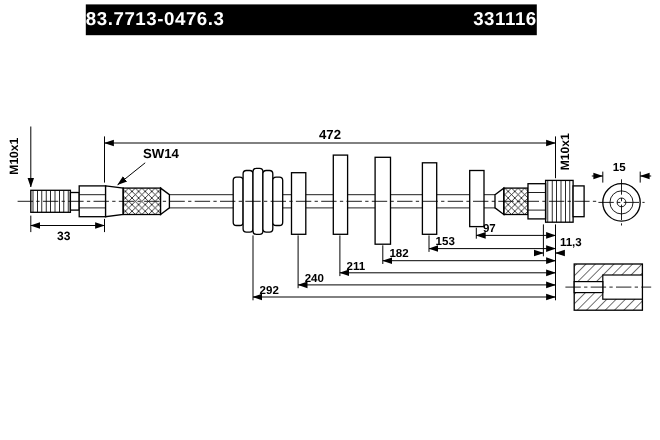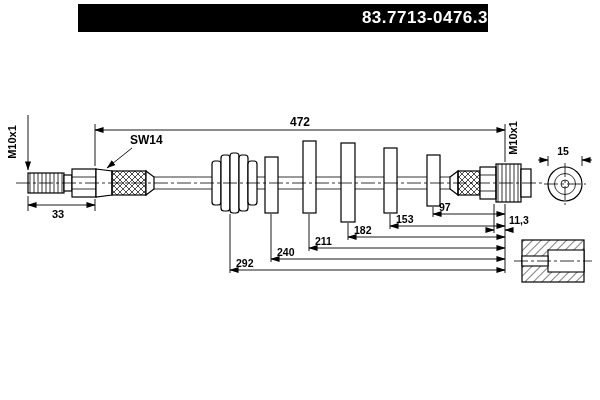--- a/index.html
+++ b/index.html
@@ -1,35 +1,36 @@
 <!DOCTYPE html>
 <html><head>
 <meta charset="utf-8">
 <style>
   html,body{margin:0;padding:0;background:#fff;}
   .page{position:relative;width:600px;height:400px;background:#fff;overflow:hidden;
         font-family:"Liberation Sans","DejaVu Sans",sans-serif;}
   .header-bar{position:absolute;left:78px;top:4px;width:410px;height:28px;
-        background:#000;color:#fff;display:flex;align-items:center;justify-content:flex-end;
+        background:#000;color:#fff;display:flex;align-items:center;justify-content:space-between;
         gap:30px;font-size:17px;font-weight:bold;letter-spacing:.5px;}
   svg{position:absolute;left:0;top:0;}
   svg text{font-family:"Liberation Sans","DejaVu Sans",sans-serif;fill:#000;font-weight:bold;}
   .t12{font-size:12px;} .t11{font-size:11px;} .t10{font-size:10.5px;}
   .outline{fill:#fff;stroke:#000;stroke-width:1.2;}
   .thin{stroke:#000;stroke-width:.8;fill:none;}
   .dim{stroke:#000;stroke-width:.9;fill:none;}
   .cl{stroke:#000;stroke-width:.8;fill:none;stroke-dasharray:14 3 3 3;}
 </style>
 </head>
 <body>
 
 <div class="page">
 
   <div class="header-bar">
     <span>83.7713-0476.3</span>
+    <span>331116</span>
   </div>
 
   <svg width="600" height="400" viewBox="0 0 600 400">
     <defs>
       <marker id="arr" viewBox="0 0 10 10" refX="9.5" refY="5" markerWidth="9" markerHeight="9" orient="auto-start-reverse" markerUnits="userSpaceOnUse">
         <path d="M0,1.6 L10,5 L0,8.4 Z" fill="#000"></path>
       </marker>
       <pattern id="hatch" width="6" height="6" patternUnits="userSpaceOnUse" patternTransform="rotate(45)">
         <line x1="0" y1="0" x2="0" y2="6" stroke="#000" stroke-width="1"></line>
       </pattern>

